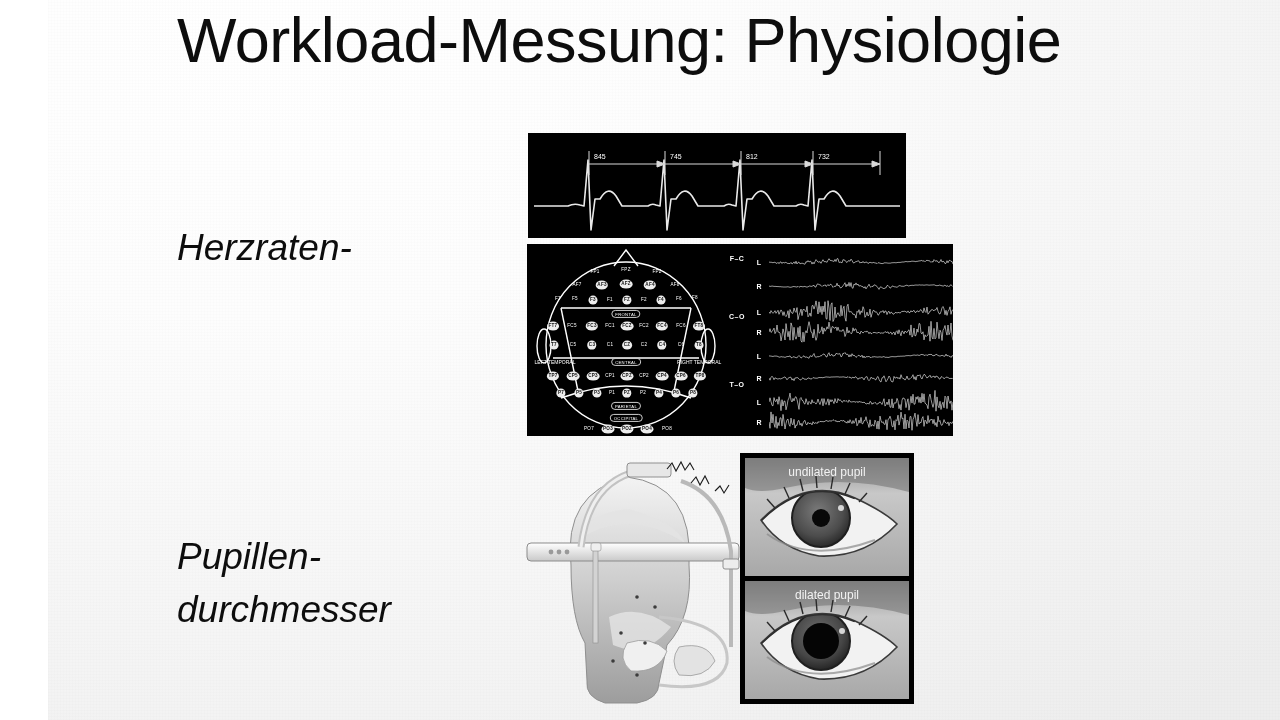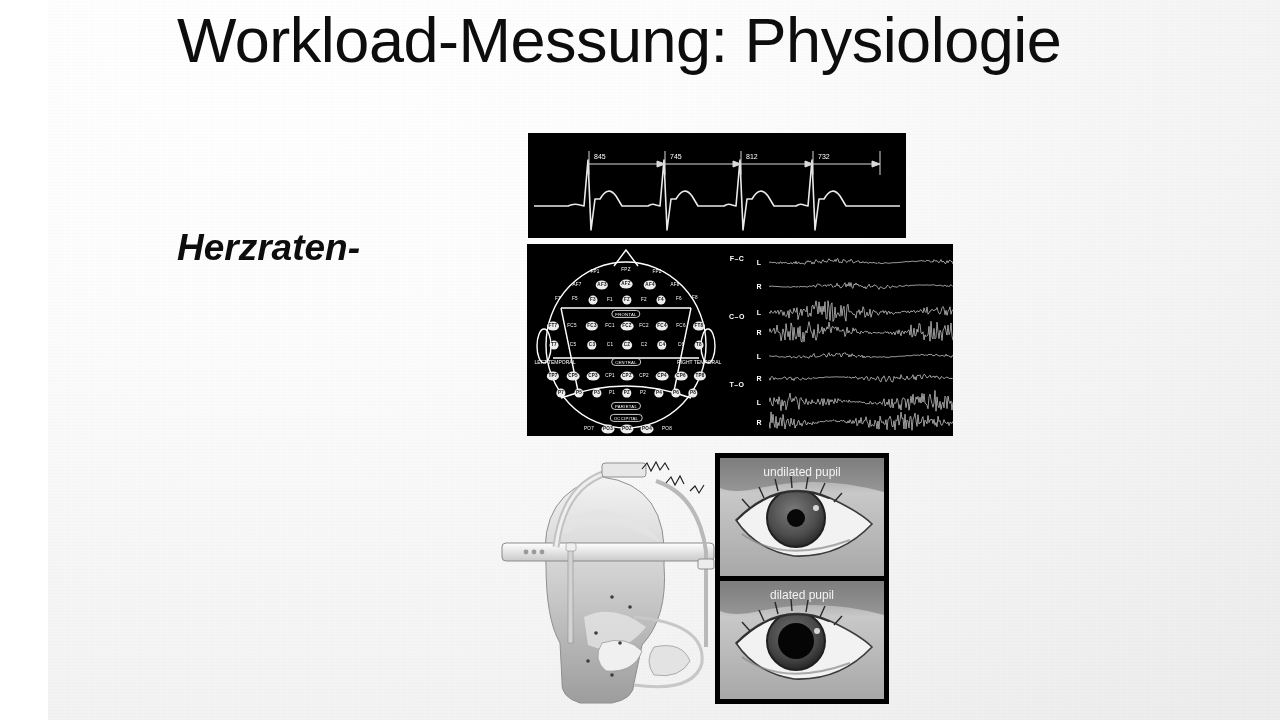--- a/index.html
+++ b/index.html
@@ -26,21 +26,21 @@
   
   #title{
     position:absolute;left:129px;top:4px;
     font-size:63px;line-height:1.15;font-weight:300;
     letter-spacing:-.5px;color:#0d0d0d;white-space:nowrap;
   }
 
   
   .label{
     position:absolute;left:129px;
-    font-style:italic;font-weight:700;
+    font-style:italic;font-weight:400;
     font-size:37px;line-height:1.42;color:#0d0d0d;
   }
   #lbl-hrv{top:222px;}
   #lbl-eeg{top:386px;}
   #lbl-pupil{top:531px;}
 
   
   #fig-ecg{
     position:absolute;left:480px;top:133px;width:378px;height:105px;
     background:#000;overflow:hidden;
@@ -75,21 +75,21 @@
   .grp{
     position:absolute;color:#fff;font-size:7px;font-weight:bold;
     letter-spacing:.5px;transform:translate(-50%,-50%);
   }
   .lr{
     position:absolute;color:#fff;font-size:7px;font-weight:bold;
     transform:translate(-50%,-50%);
   }
 
   
-  #fig-pupil{position:absolute;left:436px;top:447px;width:410px;height:266px;}
+  #fig-pupil{position:absolute;left:461px;top:447px;width:410px;height:266px;}
   #eyetracker{position:absolute;left:0;top:0;width:250px;height:266px;}
   #pupil-stack{
     position:absolute;left:231px;top:6px;width:174px;height:251px;
     background:#000;padding:0;box-sizing:border-box;
   }
   .eye-card{
     position:absolute;left:5px;width:164px;height:118px;
     background:#8f8f8f;overflow:hidden;
   }
   #eye-undilated{top:5px;}
@@ -101,20 +101,24 @@
 
 <div id="slide">
 
   <div id="title">Workload-Messung: Physiologie</div>
 
   <div class="label" id="lbl-hrv">
     <div>Herzraten-</div>
   </div>
 
 
+  <div class="label" id="lbl-pupil">
+    <div>Pupillen-</div>
+    <div>durchmesser</div>
+  </div>
 
   <div id="fig-ecg">
     <svg class="ecg-svg" viewBox="0 0 378 105" preserveAspectRatio="none">
 
       <g stroke="#e9e9e9" stroke-width="1.6" fill="none" stroke-linejoin="round">
         <path d="M6,73 L40,73 Q46,70 52,72 L56,73 L60,27 L63,97 L67,66 L72,66
                  Q80,52 88,63 L94,73 L120,73 Q124,70 128,72 L132,73
                  L136,27 L139,97 L143,66 L148,66 Q156,52 164,63 L170,73
                  L196,73 Q200,70 204,72 L208,73
                  L212,27 L215,97 L219,66 L224,66 Q232,52 240,63 L246,73

